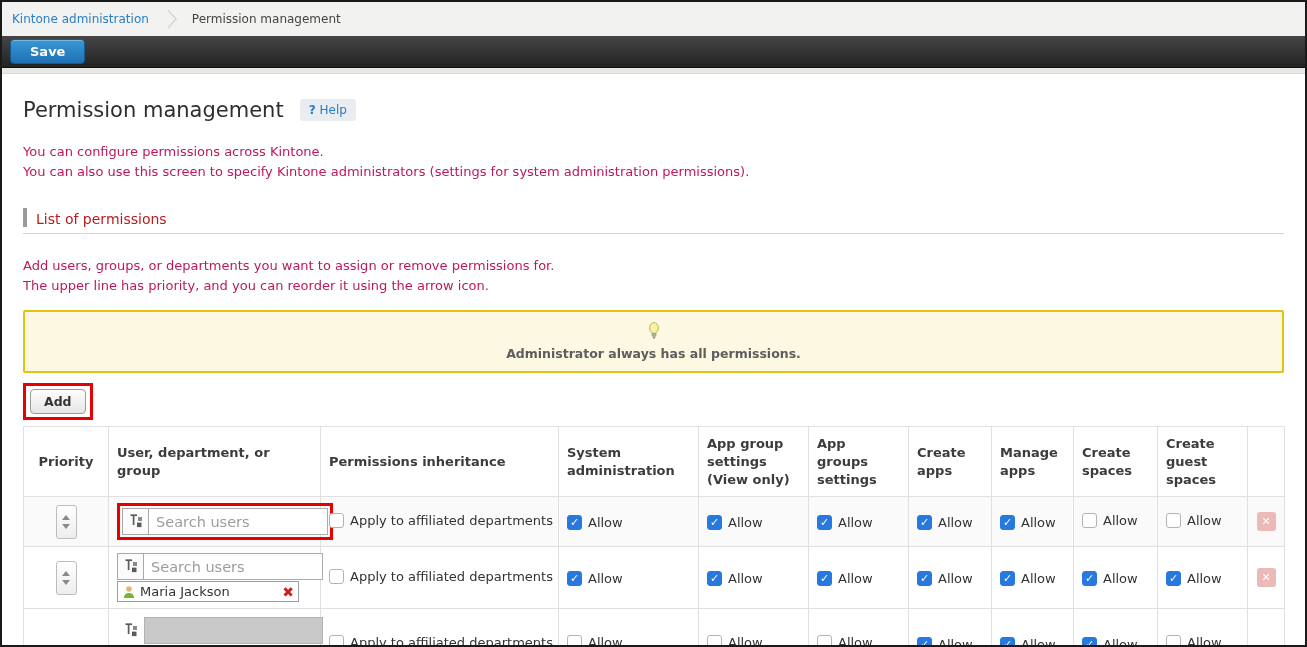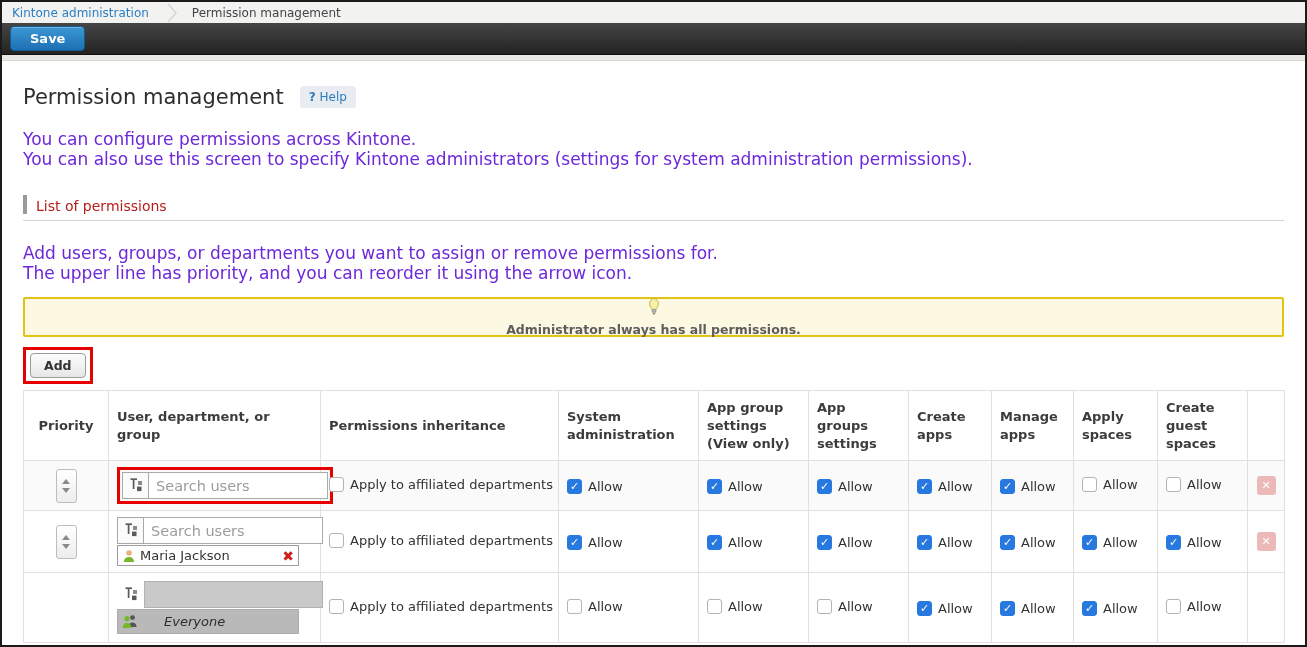--- a/index.html
+++ b/index.html
@@ -1,43 +1,43 @@
 <!DOCTYPE html>
 <html><head>
 <meta charset="utf-8">
 <style>
   * { box-sizing: border-box; }
   html,body { margin:0; padding:0; background:#fff; }
   body { font-family: "DejaVu Sans", "Liberation Sans", sans-serif; color:#333; }
   .screen { width:1307px; height:647px; border:2px solid #1a1a1a; background:#fff; overflow:hidden; position:relative; }
 
   
-  .crumbbar { height:21px; background:#f2f2f1; display:flex; align-items:center; padding:0 10px; font-size:12px; }
+  .crumbbar { height:34px; background:#f2f2f1; display:flex; align-items:center; padding:0 10px; font-size:12px; }
   .crumb-link { color:#2c7ec4; text-decoration:none; cursor:pointer; }
   .crumb-sep { margin:0 14px 0 18px; display:inline-flex; }
   .crumb-cur { color:#444; }
 
   
   .toolbar { height:32px; background:linear-gradient(#454545, #232323); display:flex; align-items:center; padding:0 8px; border-bottom:1px solid #111; }
   .save-btn { background:linear-gradient(#3b97d3, #1d70b4); border:1px solid #155a91; color:#fff; font-weight:bold; font-size:13px; padding:4px 19px; border-radius:4px; cursor:pointer; font-family:inherit; box-shadow:inset 0 1px 0 rgba(255,255,255,.3); }
   .strip { height:6px; background:#e9e8e4; border-bottom:1px solid #d8d7d2; }
 
   .content { padding:24px 21px 0 21px; }
   .title-row { display:flex; align-items:center; gap:16px; }
   h1 { font-size:21px; font-weight:normal; color:#2e2e2e; margin:0; }
   .help-badge { background:#e9edf1; border-radius:3px; padding:4px 9px; font-size:12px; color:#2a7cbe; display:inline-flex; gap:4px; align-items:center; cursor:pointer; }
   .help-badge .q { font-weight:bold; }
 
-  .para { font-size:17px; line-height:20px; margin-top:20px; color:#6d28d9; }
+  .para { font-size:13px; line-height:20px; margin-top:20px; color:#be185d; }
   .section-hd { margin-top:26px; border-bottom:1px solid #d4d4d4; padding:0 0 6px 0; display:flex; }
   .section-hd .bar { width:4px; background:#9a9a9a; margin-right:9px; }
   .section-hd .txt { font-size:14px; color:#b91c1c; padding-top:3px; }
   .hint { margin-top:22px; }
 
-  .notice { margin-top:14px; border:2px solid #e2c212; border-radius:2px; background:#fdf8e1; height:40px; display:flex; flex-direction:column; align-items:center; justify-content:center; gap:2px; }
+  .notice { margin-top:14px; border:2px solid #e2c212; border-radius:2px; background:#fdf8e1; height:63px; display:flex; flex-direction:column; align-items:center; justify-content:center; gap:2px; }
   .notice-text { font-size:12.5px; font-weight:bold; color:#5d5d5d; }
 
   .add-row { margin-top:10px; }
   .red-box { display:inline-block; border:3px solid #e60000; padding:3px 4px; }
   .red-box-tight { display:inline-flex; border:3px solid #e60000; padding:2px; }
   .add-btn { background:linear-gradient(#fdfdfd,#e6e6e6); border:1px solid #9b9b9b; border-radius:4px; font-weight:bold; font-size:12.5px; color:#333; padding:4px 13px; cursor:pointer; font-family:inherit; }
 
   table.perm { border-collapse:collapse; table-layout:fixed; width:1261px; margin-top:6px; background:#fff; }
   table.perm th, table.perm td { border:1px solid #e0e0e0; font-size:13px; vertical-align:middle; padding:6px 8px; }
   table.perm th { font-weight:bold; color:#3c3c3c; text-align:left; line-height:18px; height:70px; background:#fff; }
@@ -147,21 +147,21 @@
       <thead>
           <tr>
             <th class="c">Priority</th>
             <th>User, department, or group</th>
             <th>Permissions inheritance</th>
             <th>System administration</th>
             <th>App group settings (View only)</th>
             <th>App groups settings</th>
             <th>Create apps</th>
             <th>Manage apps</th>
-            <th>Apply spaces</th>
+            <th>Create spaces</th>
             <th>Create guest spaces</th>
             <th></th>
           </tr>
         </thead>
       <tbody>
           <tr class="r0" style="height: 48px;">
             <td style="text-align: center;"><span class="spinner">
                 <span class="tri-up"></span>
                 <span class="tri-down"></span>
               </span></td>

